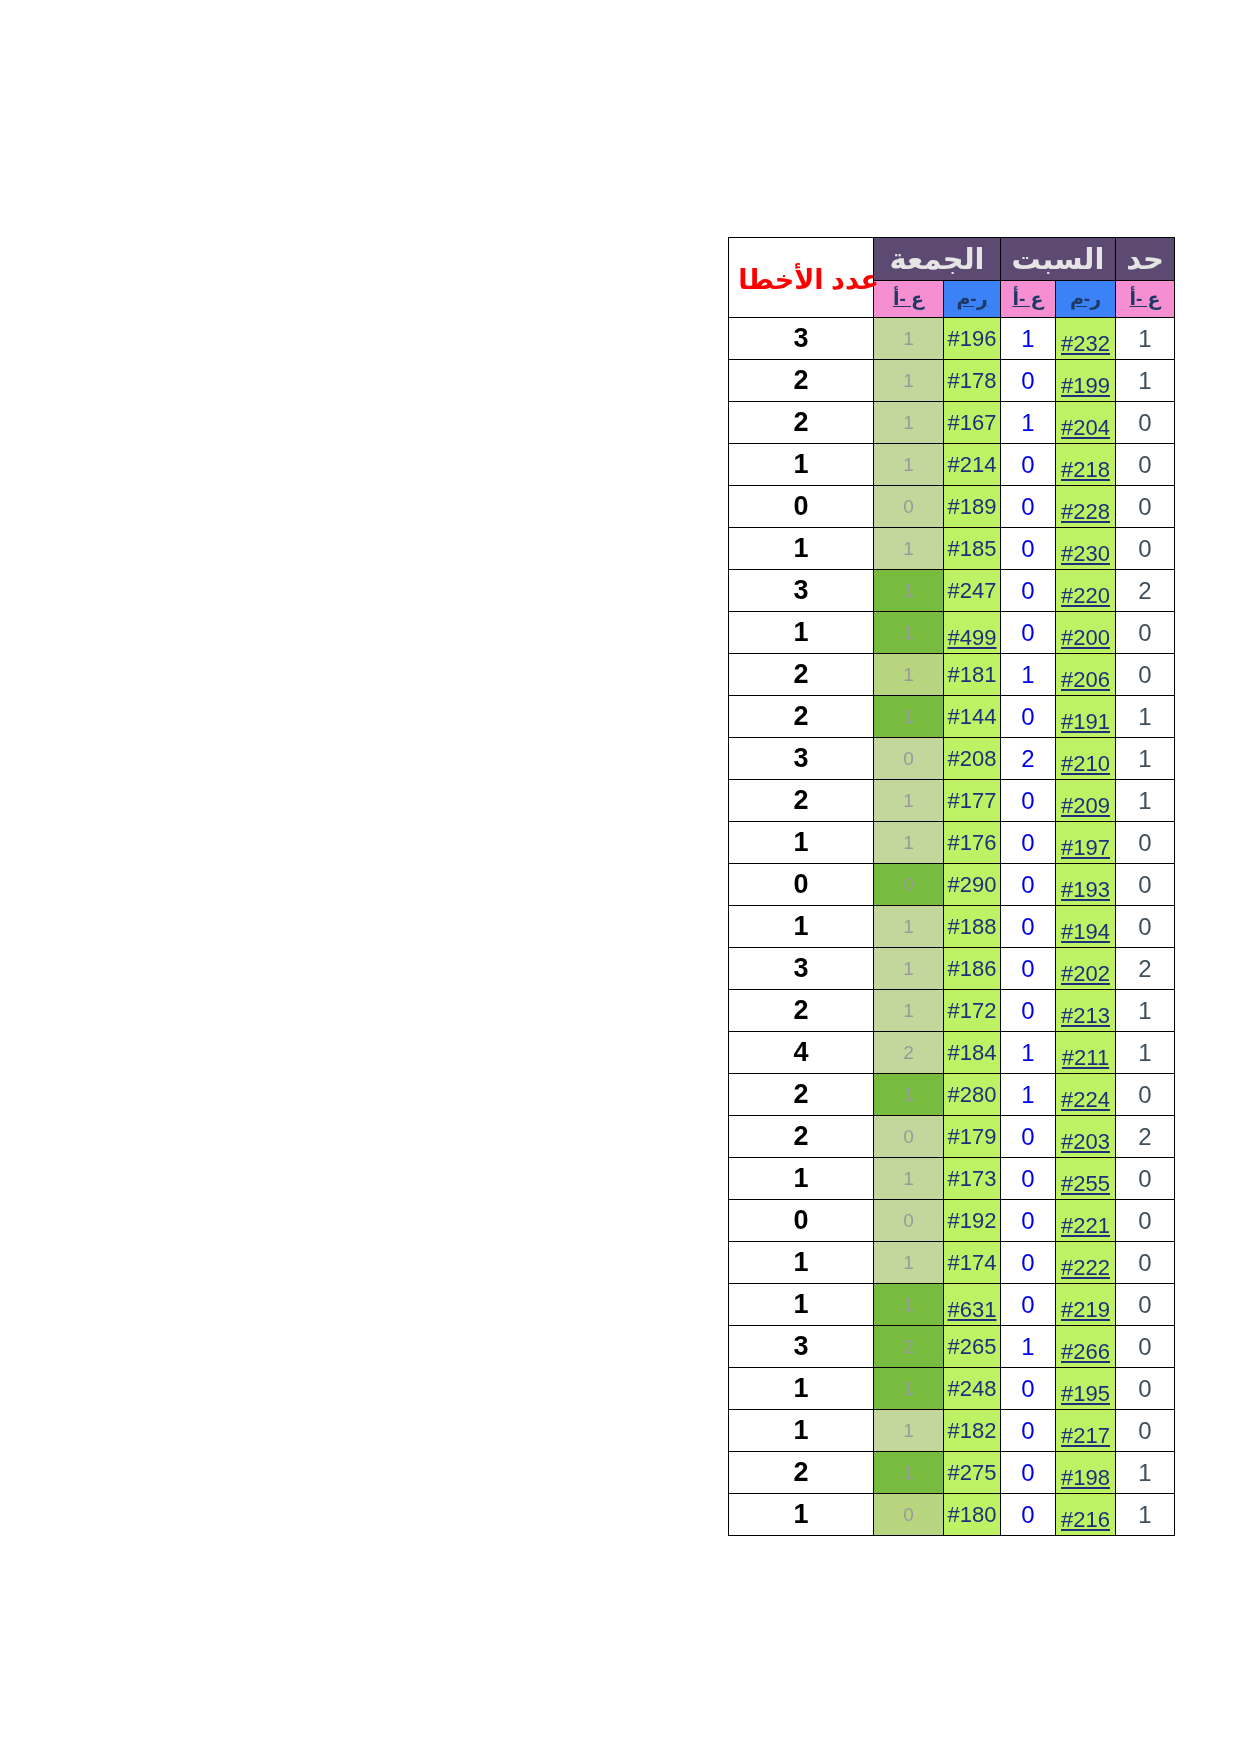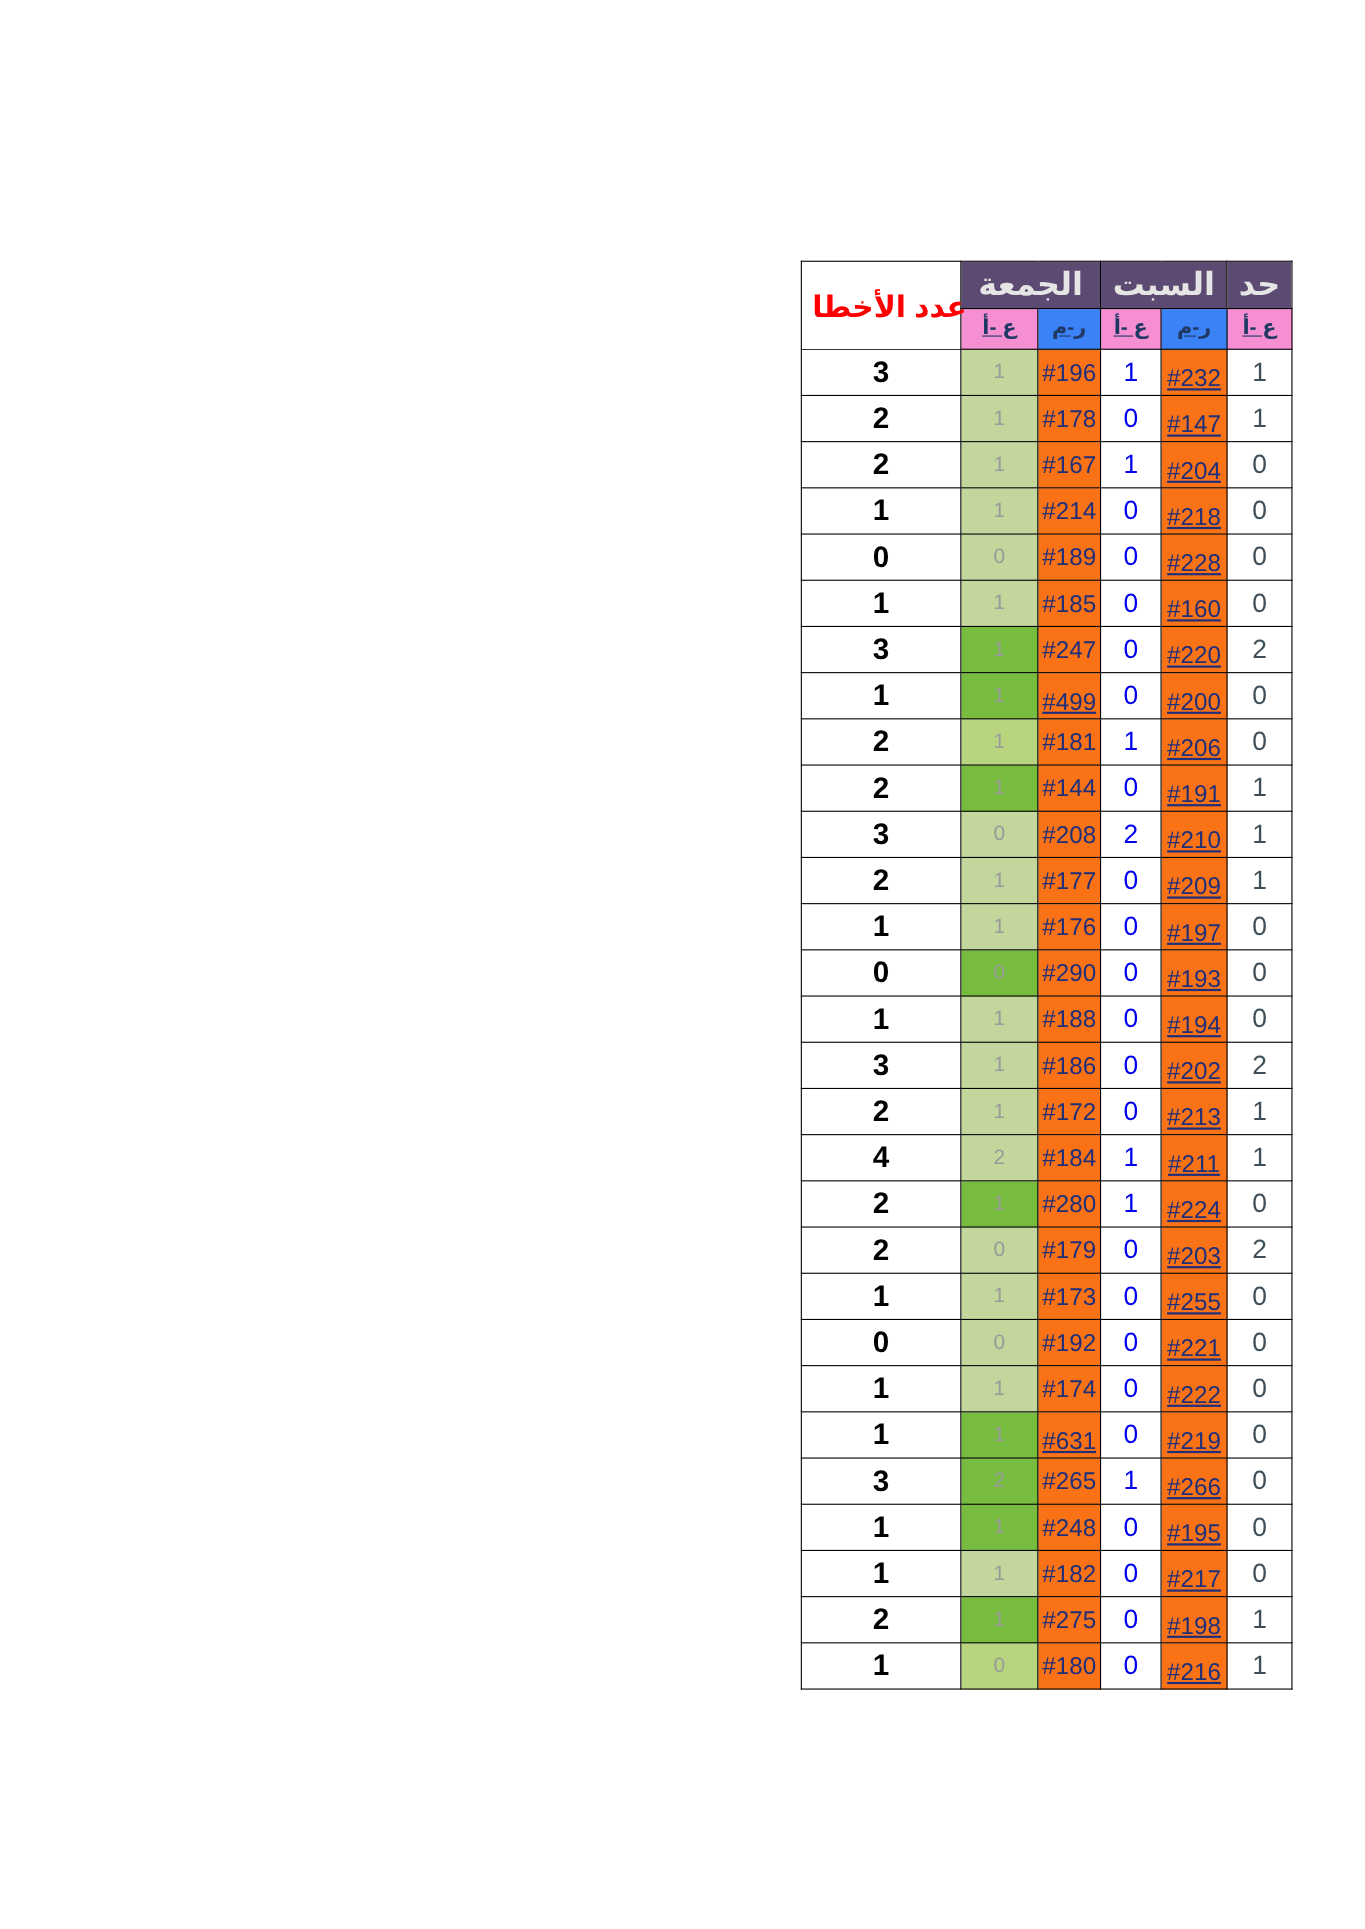--- a/index.html
+++ b/index.html
@@ -107,21 +107,21 @@
   }
 
   td.green {
     color: #9a9a9a;
     font-size: 19px;
     text-align: center;
     border: 1px solid #4a6a22;
   }
 
   td.code {
-    background: #f97316;
+    background: #bef264;
     color: #1f2f7a;
     font-size: 22px;
     text-align: center;
     border: 1px solid #000000;
     white-space: nowrap;
   }
   td.code .lnk {
     text-decoration: underline;
   }
 
@@ -175,21 +175,21 @@
             <td class="code"><span>#196</span></td>
             <td class="num">1</td>
             <td class="code low"><span class="lnk">#232</span></td>
             <td class="num grey">1</td>
           </tr>
           <tr class="data-row">
             <td class="err-count">2</td>
             <td class="green" style="background: rgb(195, 214, 155);">1</td>
             <td class="code"><span>#178</span></td>
             <td class="num">0</td>
-            <td class="code low"><span class="lnk">#147</span></td>
+            <td class="code low"><span class="lnk">#199</span></td>
             <td class="num grey">1</td>
           </tr>
           <tr class="data-row">
             <td class="err-count">2</td>
             <td class="green" style="background: rgb(195, 214, 155);">1</td>
             <td class="code"><span>#167</span></td>
             <td class="num">1</td>
             <td class="code low"><span class="lnk">#204</span></td>
             <td class="num grey">0</td>
           </tr>
@@ -207,21 +207,21 @@
             <td class="code"><span>#189</span></td>
             <td class="num">0</td>
             <td class="code low"><span class="lnk">#228</span></td>
             <td class="num grey">0</td>
           </tr>
           <tr class="data-row">
             <td class="err-count">1</td>
             <td class="green" style="background: rgb(195, 214, 155);">1</td>
             <td class="code"><span>#185</span></td>
             <td class="num">0</td>
-            <td class="code low"><span class="lnk">#160</span></td>
+            <td class="code low"><span class="lnk">#230</span></td>
             <td class="num grey">0</td>
           </tr>
           <tr class="data-row">
             <td class="err-count">3</td>
             <td class="green" style="background: rgb(119, 188, 62);">1</td>
             <td class="code"><span>#247</span></td>
             <td class="num">0</td>
             <td class="code low"><span class="lnk">#220</span></td>
             <td class="num grey">2</td>
           </tr>

